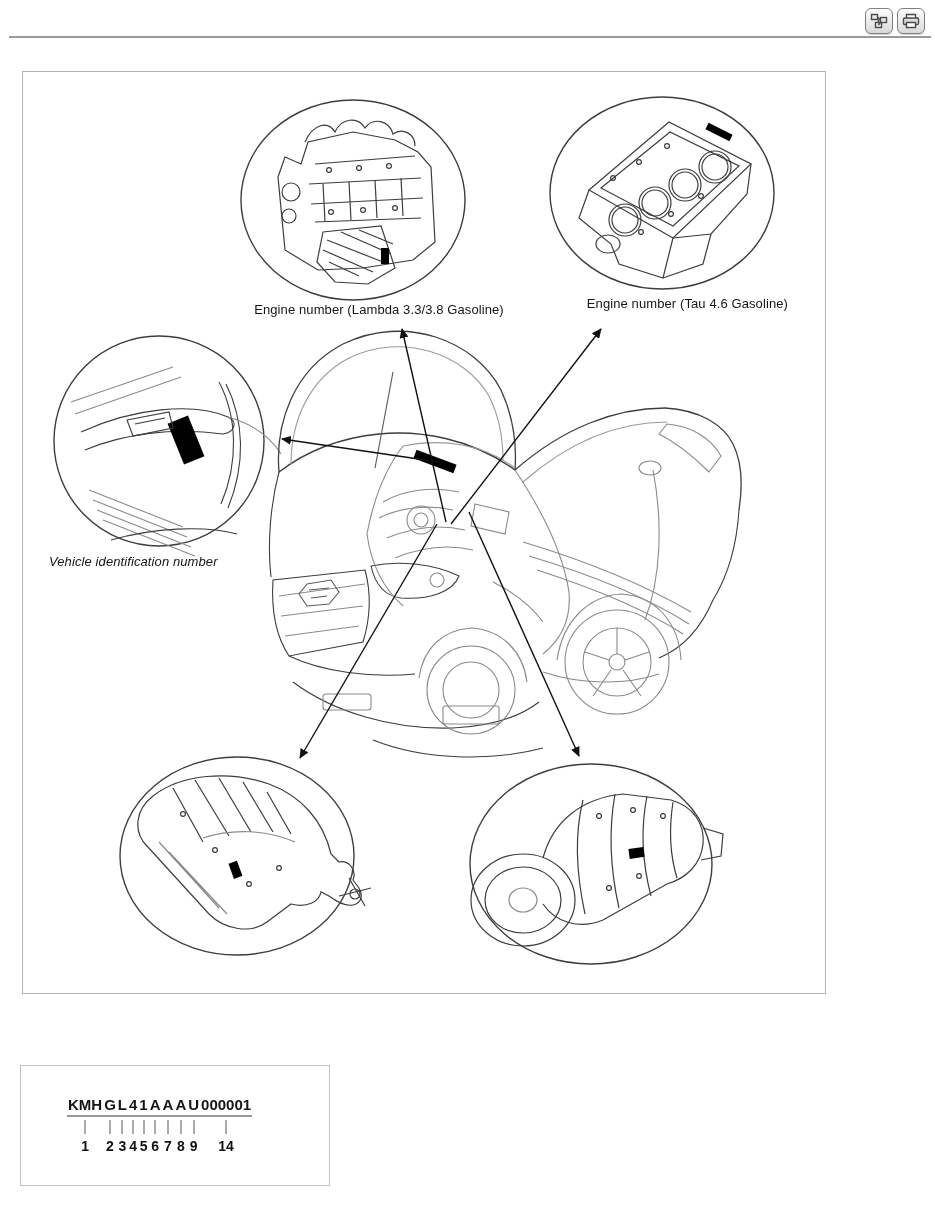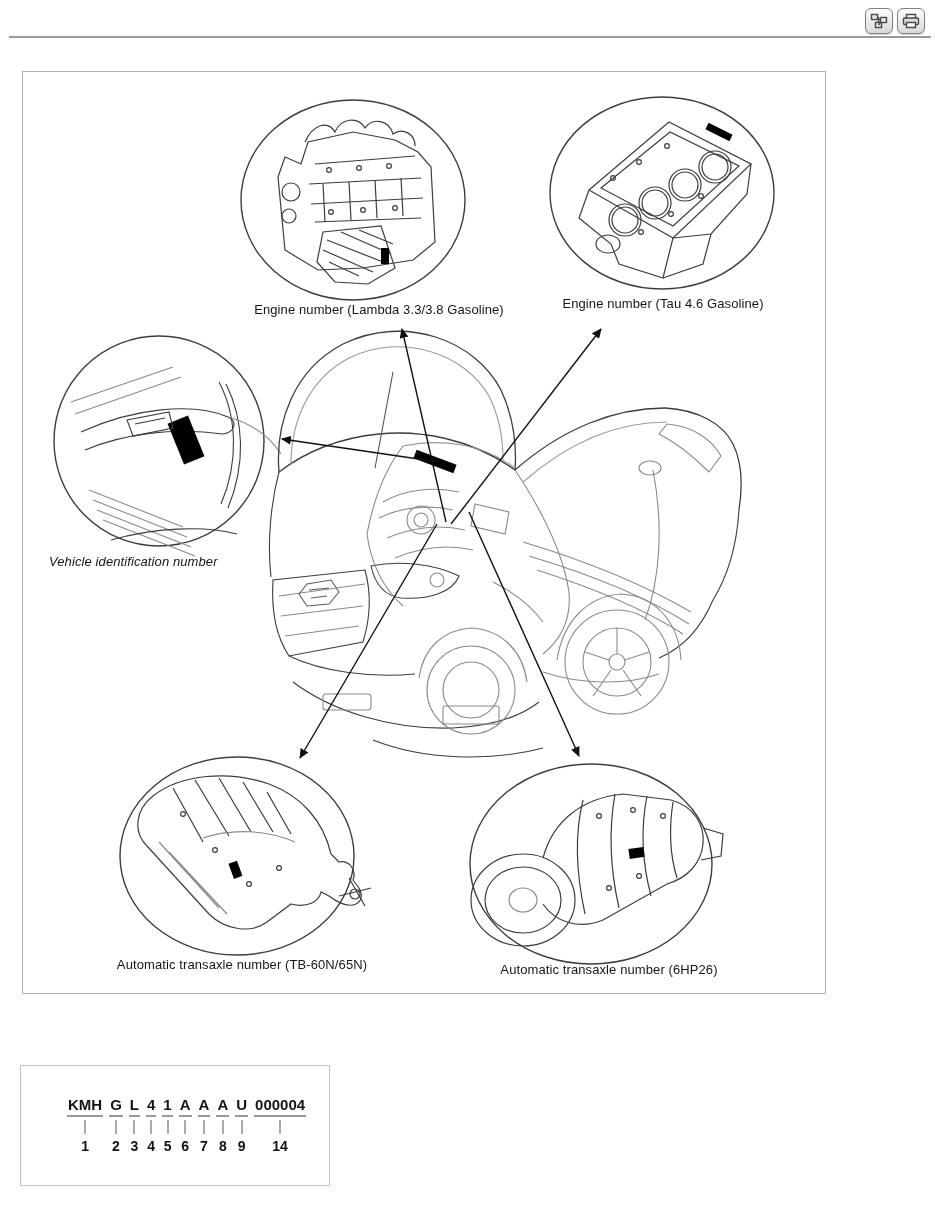--- a/index.html
+++ b/index.html
@@ -29,21 +29,21 @@
     position:absolute; font-size:13px; color:#161616; letter-spacing:.1px;
     text-align:center; white-space:nowrap;
   }
 
   
   .vin-box {
     position:absolute; left:20px; top:1065px; width:310px; height:121px;
     border:1px solid #c2c2c2; background:#fff;
   }
   .vin-row {
-    position:absolute; left:46px; top:30px; display:flex; align-items:flex-start; gap:6px;
+    position:absolute; left:46px; top:30px; display:flex; align-items:flex-start; gap:0;
   }
   .vin-cell { display:flex; flex-direction:column; align-items:center; }
   .vin-chars {
     font-weight:bold; font-size:15px; color:#151515; line-height:18px;
     border-bottom:2px solid #999; padding:0 1px 1px 1px;
   }
   .vin-tick { width:2px; height:14px; background:#aaa; margin:3px 0 4px; }
   .vin-num { font-weight:bold; font-size:14px; color:#111; }
 </style>
 </head>
@@ -222,24 +222,22 @@
     <g stroke="#111" stroke-width="1.4" fill="none">
       <path d="M423,450 L379,257" marker-end="url(#arrw)"></path>
       <path d="M428,452 L578,257" marker-end="url(#arrw)"></path>
       <path d="M416,390 L259,367" marker-end="url(#arrw)"></path>
       <path d="M414,452 L277,686" marker-end="url(#arrw)"></path>
       <path d="M446,440 L556,684" marker-end="url(#arrw)"></path>
     </g>
   </svg>
 
   <div class="lbl" style="left:186px; top:230px; width:340px;">Engine number (Lambda 3.3/3.8 Gasoline)</div>
-  <div class="lbl" style="left:515px; top:224px; width:250px;">Engine number (Tau 4.6 Gasoline)</div>
+  <div class="lbl" style="left:515px; top:224px; width:250px;text-align:right;">Engine number (Tau 4.6 Gasoline)</div>
   <div class="lbl" style="left:26px; top:482px; width:220px; text-align:left;font-style:italic;">Vehicle identification number</div>
-  <div class="lbl" style="left:66px; top:885px; width:306px;">Automatic transaxle number (TB-60N/65N)</div>
-  <div class="lbl" style="left:436px; top:890px; width:300px;">Automatic transaxle number (6HP26)</div>
 </div>
 
 <div class="vin-box">
   <div class="vin-row">
     <div class="vin-cell">
       <span class="vin-chars">KMH</span>
       <span class="vin-tick"></span>
       <span class="vin-num">1</span>
     </div>
     <div class="vin-cell">
@@ -276,18 +274,18 @@
       <span class="vin-chars">A</span>
       <span class="vin-tick"></span>
       <span class="vin-num">8</span>
     </div>
     <div class="vin-cell">
       <span class="vin-chars">U</span>
       <span class="vin-tick"></span>
       <span class="vin-num">9</span>
     </div>
     <div class="vin-cell">
-      <span class="vin-chars">000004</span>
+      <span class="vin-chars">000001</span>
       <span class="vin-tick"></span>
       <span class="vin-num">14</span>
     </div>
   </div>
 </div>
 
 </body></html>

